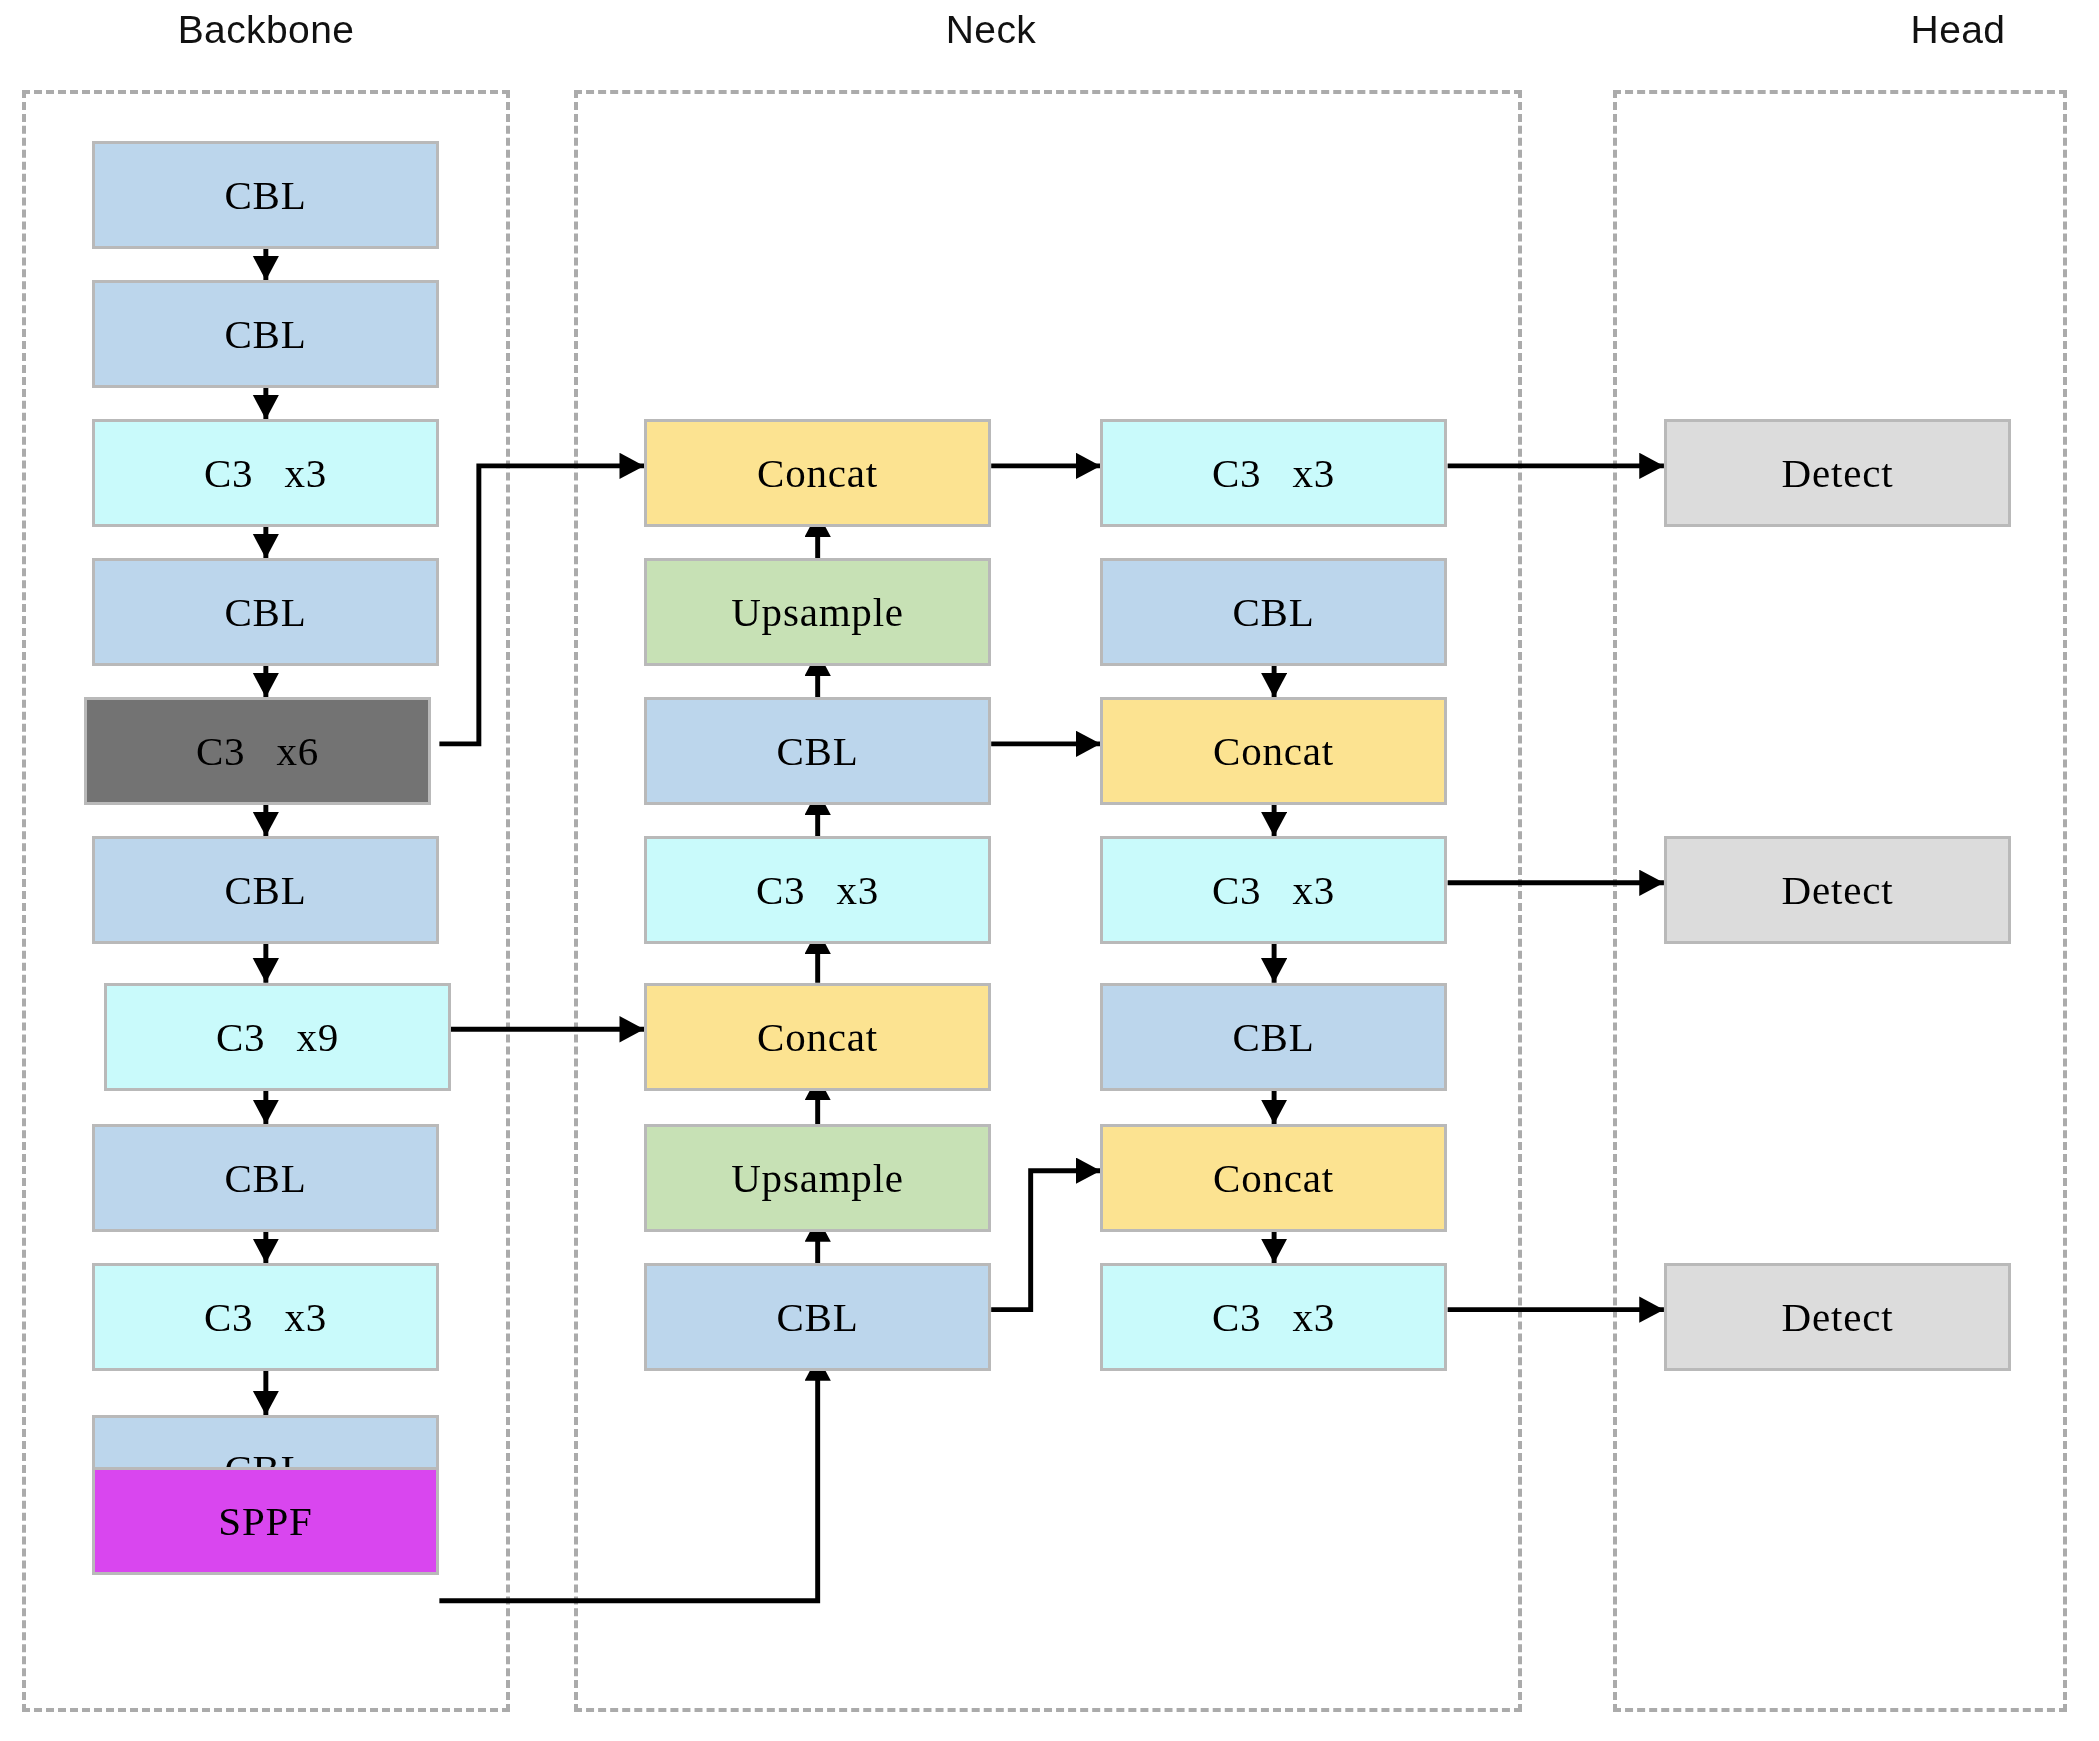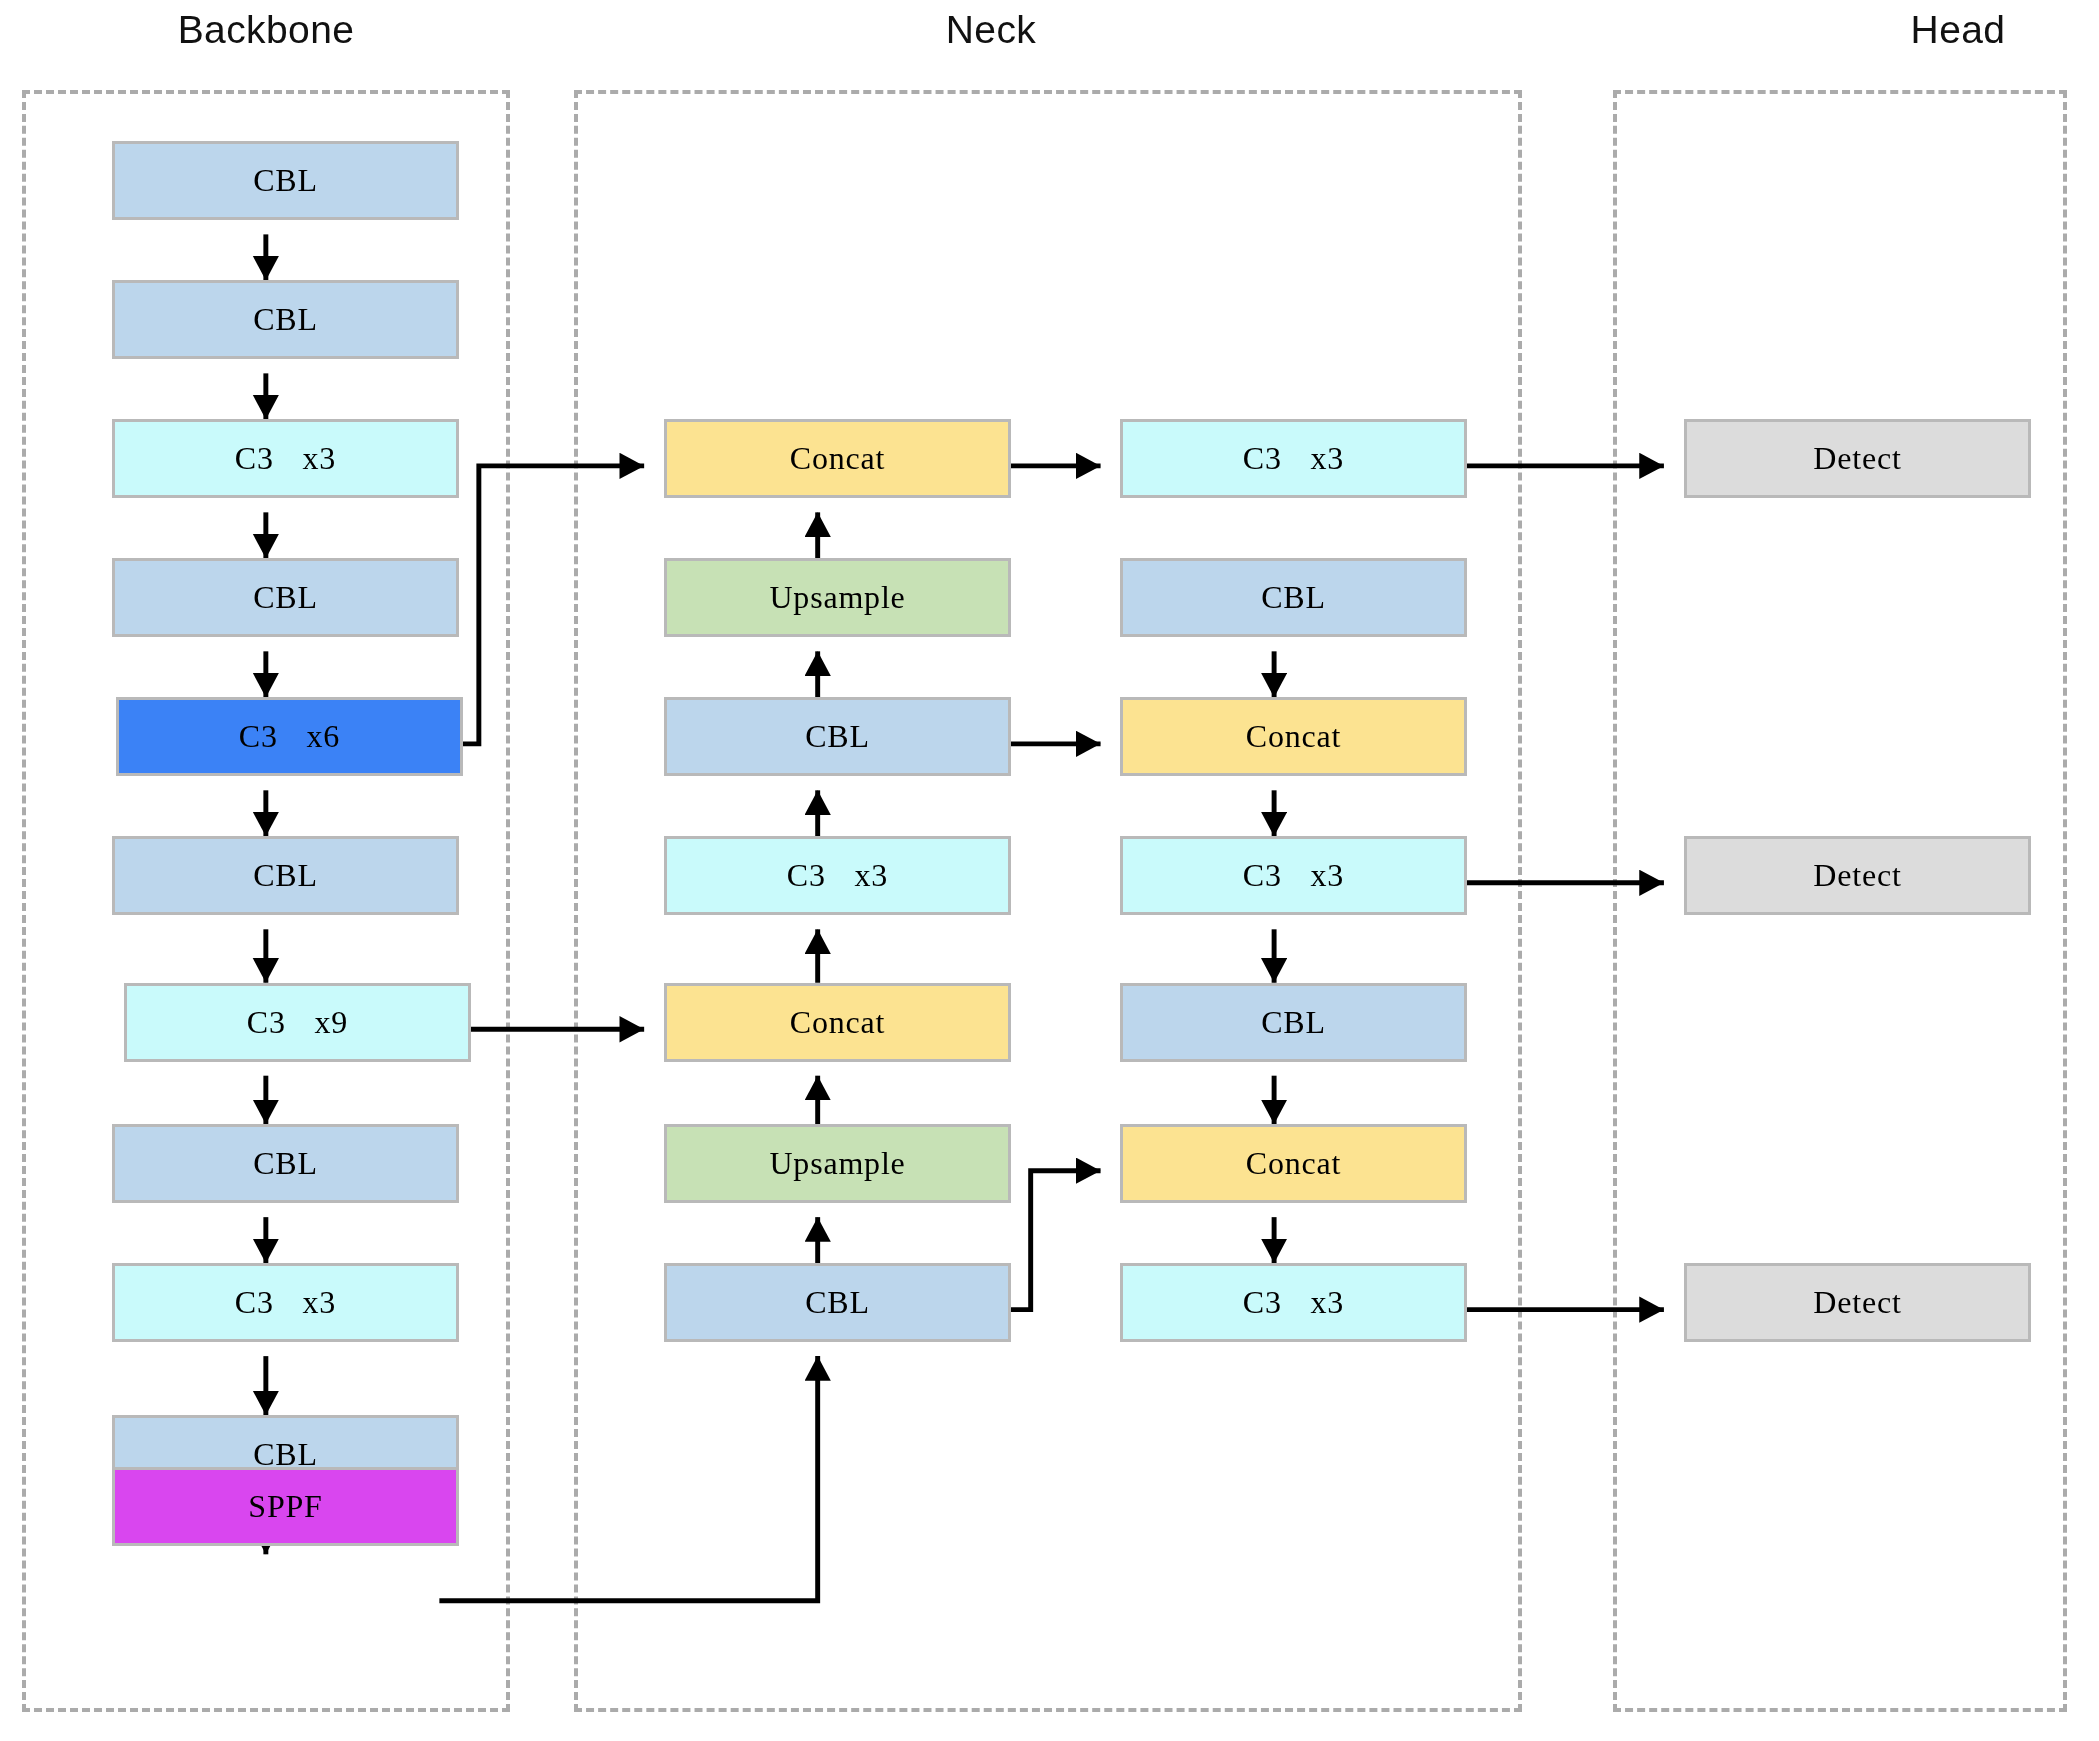--- a/index.html
+++ b/index.html
@@ -1,24 +1,24 @@
 <!DOCTYPE html>
 <html style="font-size:13px"><head>
 <meta charset="utf-8">
 <style>
   html,body{margin:0;padding:0;background:#ffffff;}
   #canvas{position:relative;width:2100px;height:1741px;background:#ffffff;overflow:hidden;
           font-family:"Liberation Sans",sans-serif;}
   .region{position:absolute;border:4.1px dashed #ababab;box-sizing:border-box;background:transparent;}
   .section-title{position:absolute;top:5px;height:49px;line-height:49px;text-align:center;
           font-size:39px;color:#111;letter-spacing:0.4px;transform:translateX(-50%);white-space:nowrap;}
-  .node{position:absolute;width:347px;height:79px;box-sizing:border-box;border:3.3px solid #b9b9b9;
+  .node{position:absolute;width:347px;height:108px;box-sizing:border-box;border:3.3px solid #b9b9b9;
         display:flex;align-items:center;justify-content:center;
-        font-family:"Liberation Serif","DejaVu Serif",serif;font-size:32px;color:#000;
-        letter-spacing:0.8px;word-spacing:20px;white-space:pre;margin-left:20px;}
+        font-family:"Liberation Serif","DejaVu Serif",serif;font-size:41px;color:#000;
+        letter-spacing:0.8px;word-spacing:20px;white-space:pre;}
   #edges{position:absolute;left:0;top:0;width:2100px;height:1741px;pointer-events:none;}
   #edges polyline{fill:none;stroke:#000;stroke-width:6px;}
 </style>
 </head>
 <body>
 
 <div id="canvas">
 
   <div class="section-title" style="left:266px;text-align:center;">Backbone</div>
   <div class="section-title" style="left:991px;">Neck</div>
@@ -64,21 +64,21 @@
       <polyline points="1760,566.5 2023,566.5" marker-end="url(#ah)"></polyline>
       <polyline points="1760,1073.5 2023,1073.5" marker-end="url(#ah)"></polyline>
       <polyline points="1760,1592.5 2023,1592.5" marker-end="url(#ah)"></polyline>
     </svg>
 
   <div id="nodes-layer">
       <div class="node" style="left: 92px; top: 141px; background: rgb(188, 214, 236);">CBL</div>
       <div class="node" style="left: 92px; top: 280px; background: rgb(188, 214, 236);">CBL</div>
       <div class="node" style="left: 92px; top: 419px; background: rgb(201, 250, 251);">C3 x3</div>
       <div class="node" style="left: 92px; top: 558px; background: rgb(188, 214, 236);">CBL</div>
-      <div class="node" style="left: 96px; top: 697px; background: #3b82f6;">C3 x6</div>
+      <div class="node" style="left: 84px; top: 697px; background: #737373;">C3 x6</div>
       <div class="node" style="left: 92px; top: 836px; background: rgb(188, 214, 236);">CBL</div>
       <div class="node" style="left: 104px; top: 983px; background: rgb(201, 250, 251);">C3 x9</div>
       <div class="node" style="left: 92px; top: 1124px; background: rgb(188, 214, 236);">CBL</div>
       <div class="node" style="left: 92px; top: 1263px; background: rgb(201, 250, 251);">C3 x3</div>
       <div class="node" style="left: 92px; top: 1415px; background: rgb(188, 214, 236);">CBL</div>
       <div class="node" style="left: 92px; top: 1467px; background: #d946ef;">SPPF</div>
       <div class="node" style="left: 644px; top: 419px; background: rgb(252, 227, 145);">Concat</div>
       <div class="node" style="left: 644px; top: 558px; background: rgb(199, 225, 181);">Upsample</div>
       <div class="node" style="left: 644px; top: 697px; background: rgb(188, 214, 236);">CBL</div>
       <div class="node" style="left: 644px; top: 836px; background: rgb(201, 250, 251);">C3 x3</div>

